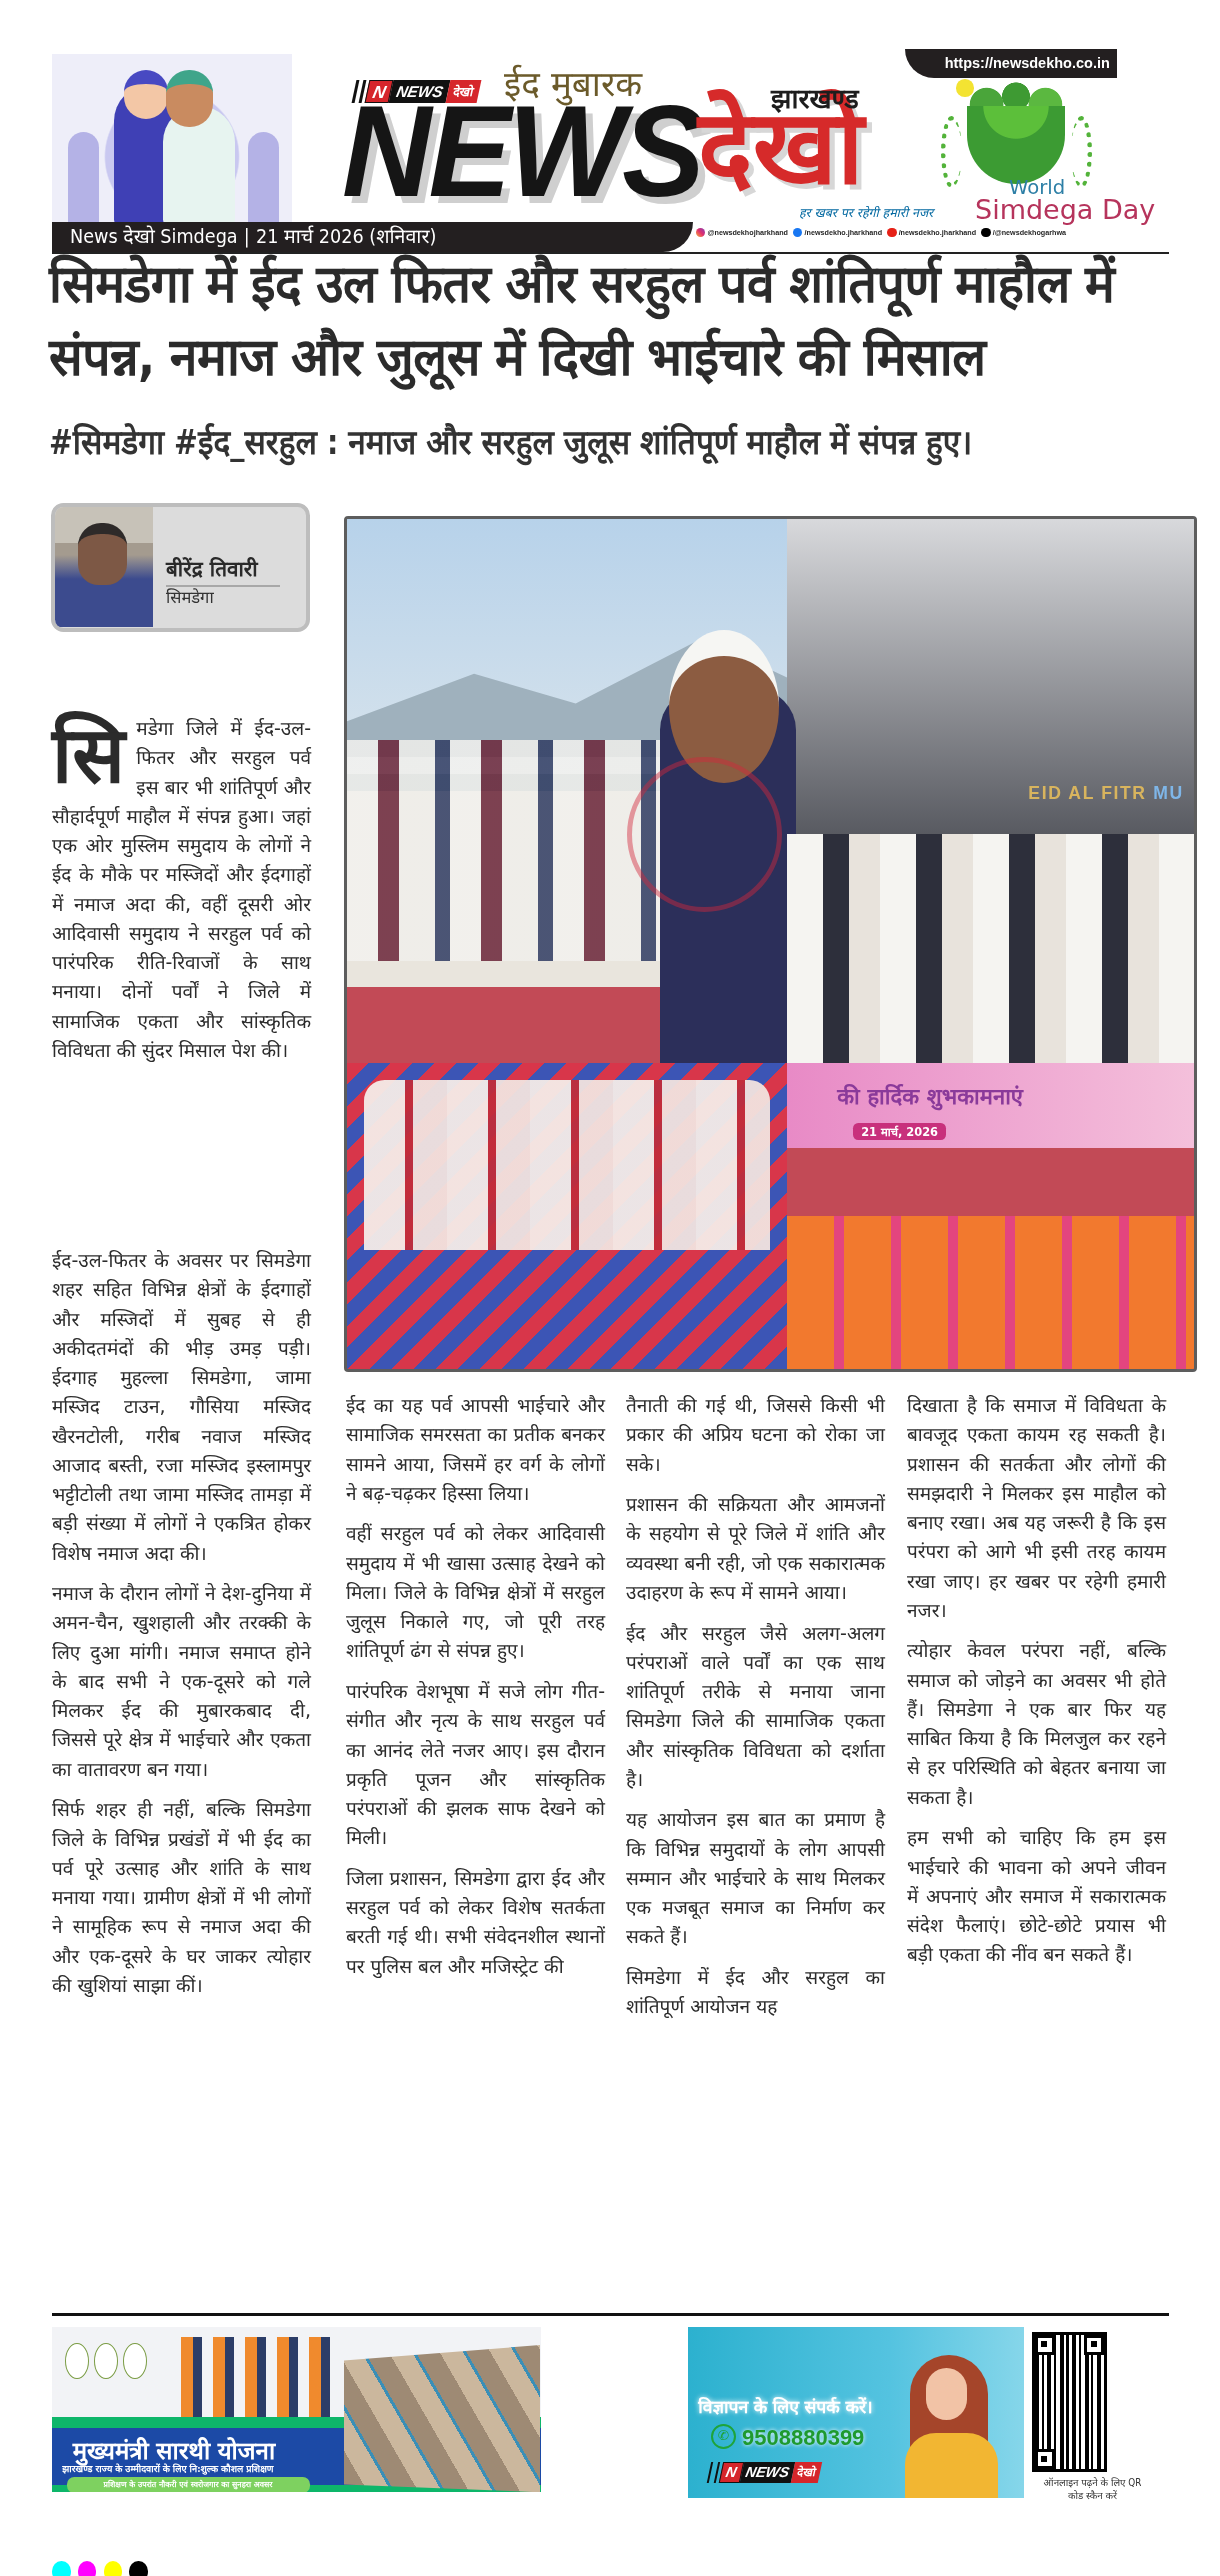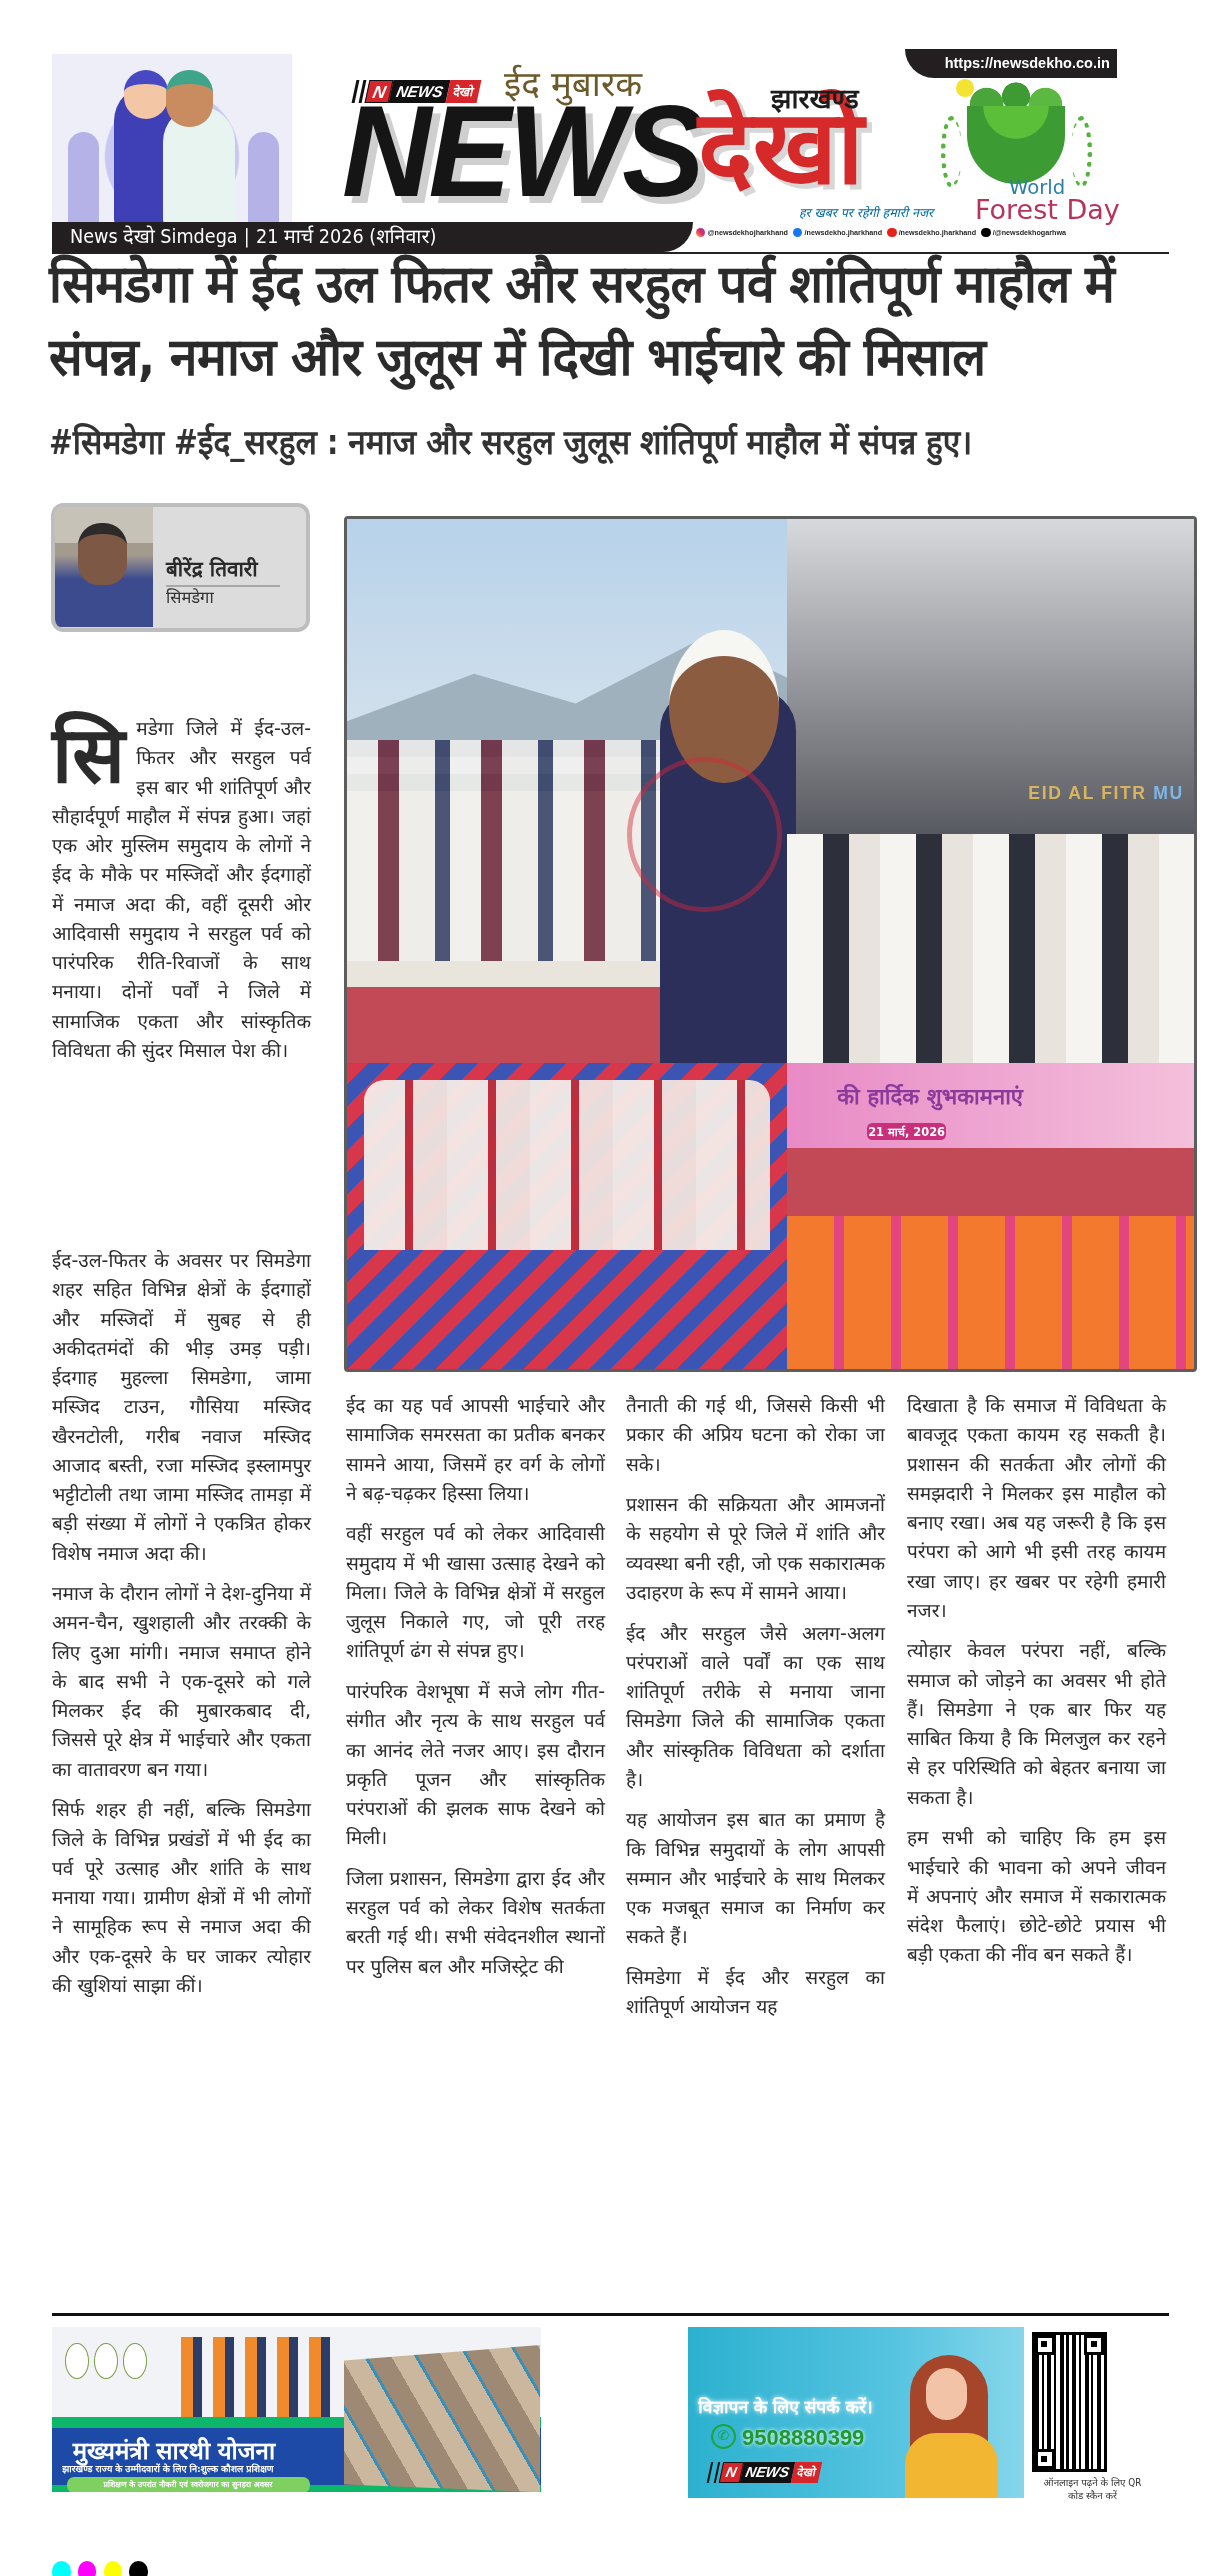--- a/index.html
+++ b/index.html
@@ -70,21 +70,21 @@
   .collage .mountain { position: absolute; left: 0; top: 14%; width: 60%; height: 14%; background: #9fb1bd; clip-path: polygon(0 70%, 25% 30%, 45% 55%, 70% 0, 100% 60%, 100% 100%, 0 100%); }
   .collage .crowd { position: absolute; left: 0; top: 26%; width: 100%; height: 26%; background: repeating-linear-gradient(90deg, #f3f2ef 0 31px, #6a2438 31px 52px, #f0efeb 52px 88px, #2f3b62 88px 103px); opacity: .85; }
   .collage .man-center { position: absolute; left: 37%; top: 20%; width: 16%; height: 48%; background: #2c2f5a; border-radius: 41px 41px 0 0; }
   .collage .man-center-head { position: absolute; left: 38%; top: 13%; width: 13%; height: 18%; background: #8c5c41; border-radius: 50%; border-top: 26px solid #f6f6f3; }
   .collage .eid-panel { position: absolute; right: 0; top: 0; width: 48%; height: 38%; background: linear-gradient(180deg, #d8d9dc, #55575e); }
   .collage .eid-label { position: absolute; right: 10.3px; top: 31%; font: bold 17.6px "Liberation Sans", sans-serif; color: #d8b45e; letter-spacing: 1.6px; }
   .collage .eid-label .mu { color: #7fb6e8; }
   .collage .officials { position: absolute; right: 0; top: 37%; width: 48%; height: 30%; background: repeating-linear-gradient(90deg, #f5f4f1 0 36px, #2d2f3b 36px 62px, #e8e3dc 62px 93px); }
   .collage .banner { position: absolute; right: 0; top: 64%; width: 48%; height: 10%; background: linear-gradient(90deg, #e88ac6, #f4c0db); }
   .collage .banner-text { position: absolute; right: 171px; top: 66%; font: bold 22px "DejaVu Sans", sans-serif; color: #8a3a9a; margin-left: 20px; }
-  .collage .banner-date { position: absolute; right: 248px; top: 71%; font: bold 11.4px "DejaVu Sans", sans-serif; color: #fff; background: #c8307c; padding: 1px 1px; border-radius: 5.2px; margin-left: 12px; }
+  .collage .banner-date { position: absolute; right: 248px; top: 71%; font: bold 11.4px "DejaVu Sans", sans-serif; color: #fff; background: #c8307c; padding: 1px 8px; border-radius: 5.2px; margin-left: 12px; }
   .collage .women { position: absolute; left: 0; top: 64%; width: 52%; height: 36%; background: repeating-linear-gradient(135deg, #d8364a 0 15.5px, #3c55b5 15.5px 31px); }
   .collage .women-row { position: absolute; left: 2%; top: 66%; width: 48%; height: 20%; background: repeating-linear-gradient(90deg, #f5ece8 0 41px, #c12c3a 41px 49px, #f2e3df 49px 83px); border-radius: 20.7px 20.7px 0 0; opacity: .95; }
   .collage .table { position: absolute; right: 0; top: 82%; width: 48%; height: 18%; background: repeating-linear-gradient(90deg, #f2792e 0 47px, #e3457f 47px 57px); }
   .collage .watermark { position: absolute; left: 33%; top: 28%; width: 155px; height: 155px; border: 5.2px solid rgba(210,40,60,.45); border-radius: 50%; }
 
   
   .col { position: absolute; font: 19px/1.54 "DejaVu Sans", sans-serif; color: #2b2b2b; text-align: justify; }
   .col p { margin-bottom: 11.4px; }
   .col-1 { left: 52px; top: 714px; width: 259px; }
   .col-2 { left: 52px; top: 1246px; width: 259px; }
@@ -162,21 +162,21 @@
   <div class="url-bar">https://newsdekho.co.in</div>
 
   <div class="forest">
     <div class="sun"></div>
     <div class="trees"></div>
     <div class="globe"></div>
     <div class="leaf-l"></div>
     <div class="leaf-r"></div>
   </div>
   <div class="world-txt">World</div>
-  <div class="forest-txt">Forest Day</div>
+  <div class="forest-txt">Simdega Day</div>
 
   <div class="date-bar">
     <span>News देखो Simdega</span><span class="sep">|</span><span>21 मार्च 2026 (शनिवार)</span>
   </div>
 
   <div class="social-row">
     <span class="sicon ico-ig"></span>
     <span>@newsdekhojharkhand</span>
     <span class="sicon ico-fb"></span>
     <span>/newsdekho.jharkhand</span>

